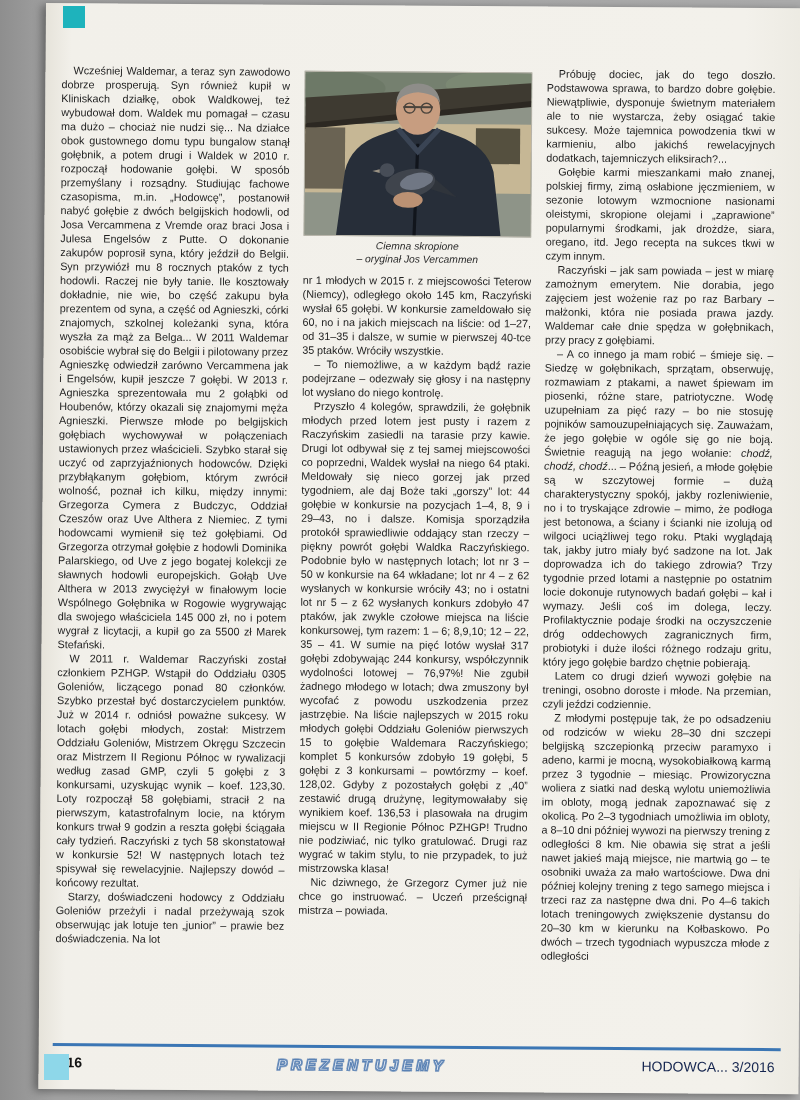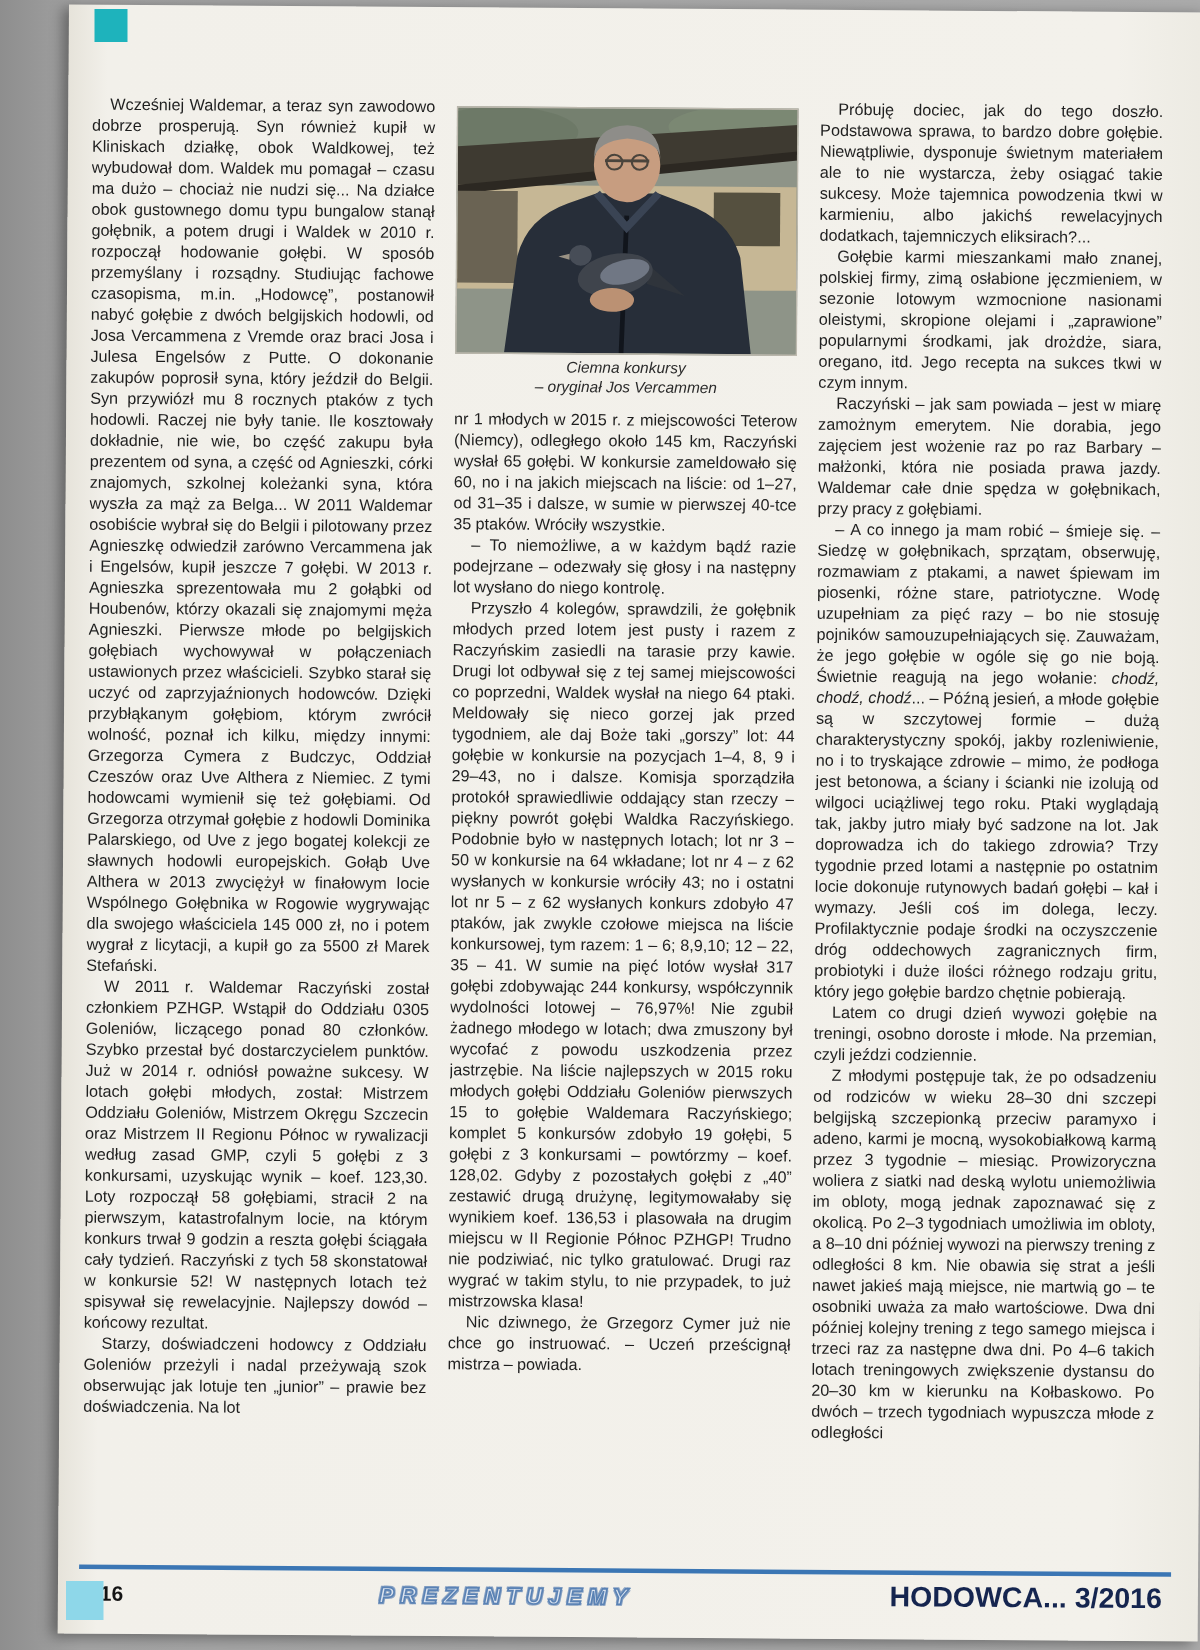--- a/index.html
+++ b/index.html
@@ -48,21 +48,21 @@
   .footer{
     position:absolute;left:14px;right:18px;top:1046px;height:26px;
     display:flex;align-items:center;justify-content:space-between;
   }
   .page-number{font-size:14px;font-weight:700;color:#141414;padding-left:14px;}
   .magazine-logo{
     font-style:italic;font-weight:700;font-size:15px;letter-spacing:4px;
     color:#dde5f0;-webkit-text-stroke:1.1px #5a82b4;
     text-shadow:1px 1px 0 #8aa3c4,-1px -1px 0 #8aa3c4,1px -1px 0 #8aa3c4,-1px 1px 0 #8aa3c4;
   }
-  .issue-label{font-size:19px;font-weight:700;color:#15254f;padding-right:6px;}
+  .issue-label{font-size:14px;font-weight:400;color:#15254f;padding-right:6px;}
 </style>
 </head>
 <body>
 
 <div class="corner-mark-top"></div>
 <div class="corner-mark-bottom"></div>
 
 <div class="page">
 
   <div class="columns">
@@ -96,21 +96,21 @@
           <circle cx="115" cy="36" r="5" fill="none" stroke="#4a443c" stroke-width="1.4"></circle>
           <polygon points="120,118 144,126 122,106" fill="#2f343b"></polygon>
           <ellipse cx="100" cy="112" rx="24" ry="14" fill="#3f444c" transform="rotate(-12 100 112)"></ellipse>
           <ellipse cx="106" cy="110" rx="16" ry="8" fill="#707784" transform="rotate(-15 106 110)"></ellipse>
           <circle cx="78" cy="99" r="7" fill="#474d57"></circle>
           <polygon points="71,98 64,100 71,102" fill="#9a9284"></polygon>
           <ellipse cx="98" cy="129" rx="14" ry="8" fill="#bb9173"></ellipse>
         </svg>
       </div>
       <div class="caption">
-        <span>Ciemna konkursy</span><br>
+        <span>Ciemna skropione</span><br>
         <span>– oryginał Jos Vercammen</span>
       </div>
       <div>
           <p class="noindent">nr 1 młodych w 2015 r. z miejscowości Teterow (Niemcy), odległego około 145 km, Raczyński wysłał 65 gołębi. W konkursie zameldowało się 60, no i na jakich miejscach na liście: od 1–27, od 31–35 i dalsze, w sumie w pierwszej 40-tce 35 ptaków. Wróciły wszystkie.</p>
           <p>– To niemożliwe, a w każdym bądź razie podejrzane – odezwały się głosy i na następny lot wysłano do niego kontrolę.</p>
           <p>Przyszło 4 kolegów, sprawdzili, że gołębnik młodych przed lotem jest pusty i razem z Raczyńskim zasiedli na tarasie przy kawie. Drugi lot odbywał się z tej samej miejscowości co poprzedni, Waldek wysłał na niego 64 ptaki. Meldowały się nieco gorzej jak przed tygodniem, ale daj Boże taki „gorszy” lot: 44 gołębie w konkursie na pozycjach 1–4, 8, 9 i 29–43, no i dalsze. Komisja sporządziła protokół sprawiedliwie oddający stan rzeczy – piękny powrót gołębi Waldka Raczyńskiego. Podobnie było w następnych lotach; lot nr 3 – 50 w konkursie na 64 wkładane; lot nr 4 – z 62 wysłanych w konkursie wróciły 43; no i ostatni lot nr 5 – z 62 wysłanych konkurs zdobyło 47 ptaków, jak zwykle czołowe miejsca na liście konkursowej, tym razem: 1 – 6; 8,9,10; 12 – 22, 35 – 41. W sumie na pięć lotów wysłał 317 gołębi zdobywając 244 konkursy, współczynnik wydolności lotowej – 76,97%! Nie zgubił żadnego młodego w lotach; dwa zmuszony był wycofać z powodu uszkodzenia przez jastrzębie. Na liście najlepszych w 2015 roku młodych gołębi Oddziału Goleniów pierwszych 15 to gołębie Waldemara Raczyńskiego; komplet 5 konkursów zdobyło 19 gołębi, 5 gołębi z 3 konkursami – powtórzmy – koef. 128,02. Gdyby z pozostałych gołębi z „40” zestawić drugą drużynę, legitymowałaby się wynikiem koef. 136,53 i plasowała na drugim miejscu w II Regionie Północ PZHGP! Trudno nie podziwiać, nic tylko gratulować. Drugi raz wygrać w takim stylu, to nie przypadek, to już mistrzowska klasa!</p>
           <p>Nic dziwnego, że Grzegorz Cymer już nie chce go instruować. – Uczeń prześcignął mistrza – powiada.</p>
         </div>
     </div>
 

